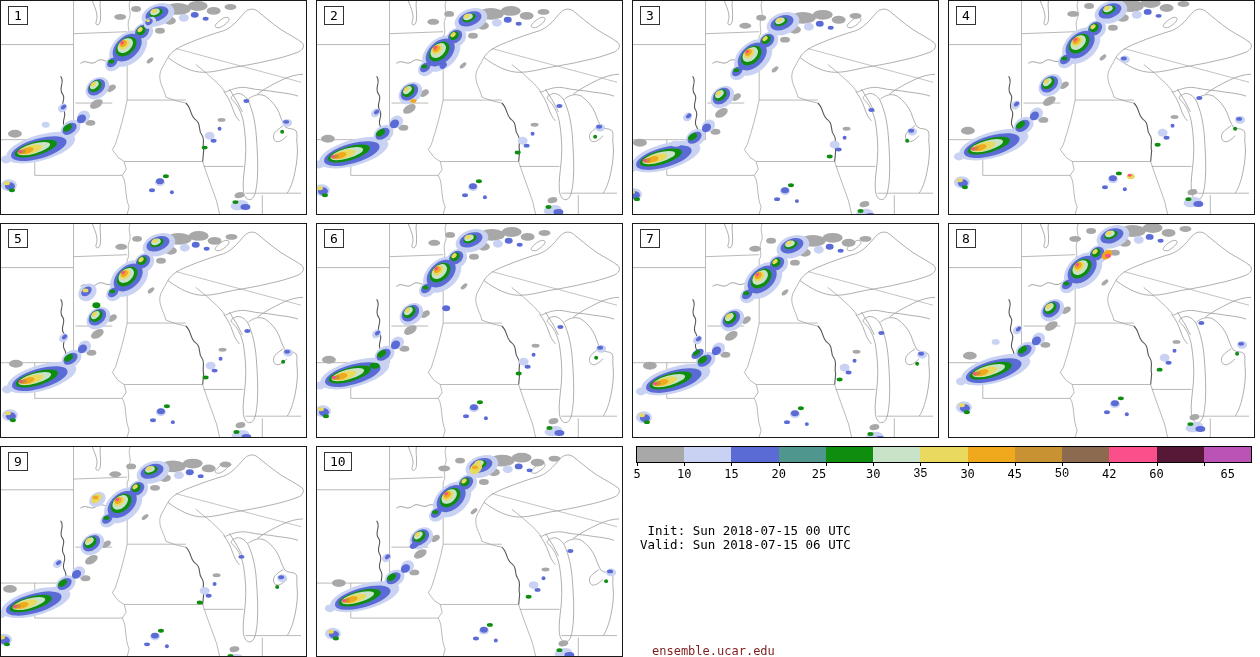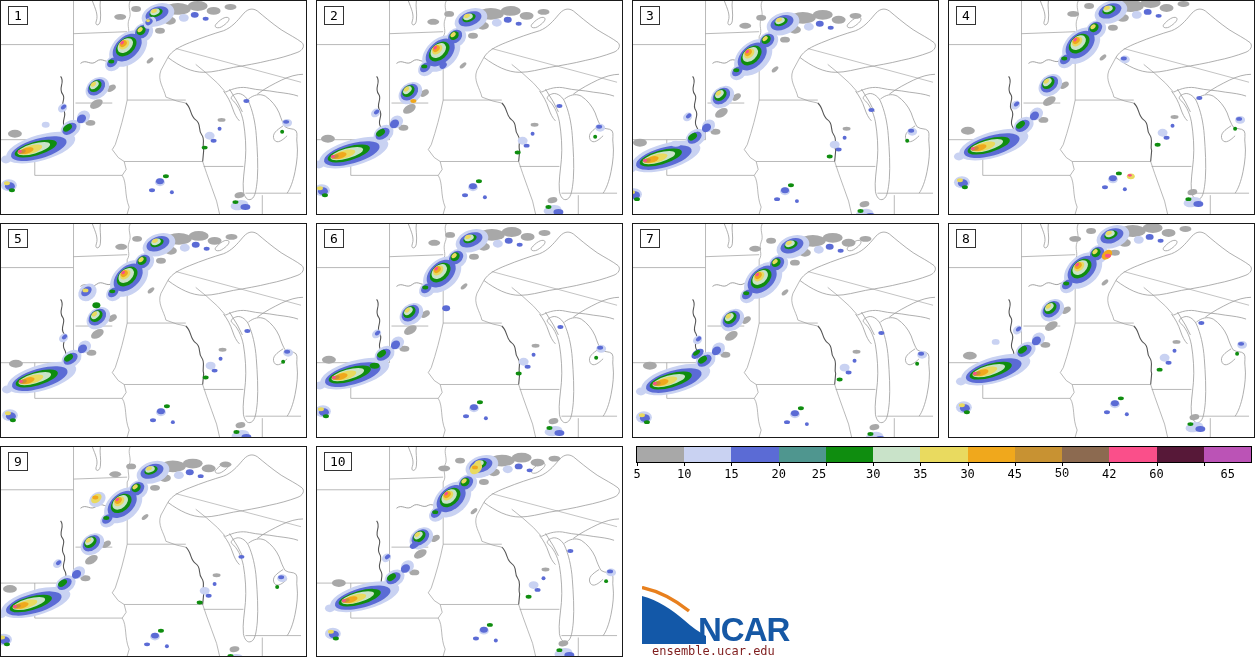--- a/index.html
+++ b/index.html
@@ -1002,36 +1002,30 @@
       <div class="cb-label" style="left: 52.2308px;">10</div>
       <div class="cb-tick" style="left: 99.4615px;"></div>
       <div class="cb-label" style="left: 99.4615px;">15</div>
       <div class="cb-tick" style="left: 146.692px;"></div>
       <div class="cb-label" style="left: 146.692px;">20</div>
       <div class="cb-tick" style="left: 193.923px;"></div>
       <div class="cb-label" style="left: 187px;">25</div>
       <div class="cb-tick" style="left: 241.154px;"></div>
       <div class="cb-label" style="left: 241.154px;">30</div>
       <div class="cb-tick" style="left: 288.385px;"></div>
-      <div class="cb-label" style="left: 288.385px;">35</div>
+      <div class="cb-label" style="left: 288.385px; font-family: Liberation Mono, monospace;">35</div>
       <div class="cb-tick" style="left: 335.615px;"></div>
       <div class="cb-label" style="left: 335.615px;">30</div>
       <div class="cb-tick" style="left: 382.846px;"></div>
       <div class="cb-label" style="left: 382.846px;">45</div>
       <div class="cb-tick" style="left: 430.077px;"></div>
       <div class="cb-label" style="left: 430.077px; font-family: Liberation Mono, monospace;">50</div>
       <div class="cb-tick" style="left: 477.308px;"></div>
       <div class="cb-label" style="left: 477.308px;">42</div>
       <div class="cb-tick" style="left: 524.538px;"></div>
       <div class="cb-label" style="left: 524.538px;">60</div>
       <div class="cb-tick" style="left: 571.769px;"></div>
       <div class="cb-label" style="left: 571.769px; margin-left: 24px;">65</div>
     </div>
-  <div id="logo-row">
-    <svg width="64" height="58" viewBox="0 0 64 58">
-      <path d="M0,10 C16,14 30,24 42,34 C50,41 57,46 64,50 L64,58 L0,58 Z" fill="#1358a8"></path>
-      <path d="M0,5 C16,9 31,18 45,30" fill="none" stroke="#ffffff" stroke-width="3"></path>
-      <path d="M0,1.5 C16,5 32,13 47,25" fill="none" stroke="#e8801e" stroke-width="3.4"></path>
-    </svg>
-    <span id="logo-text" style="color: rgb(22, 88, 165);">NCAR</span>
-  </div>
+  <div id="legend-times"><span> Init: Sun 2018-07-15 00 UTC</span>
+<span>Valid: Sun 2018-07-15 06 UTC</span></div>
   <div id="logo-url">ensemble.ucar.edu</div>
 </div>
 
 </body></html>

